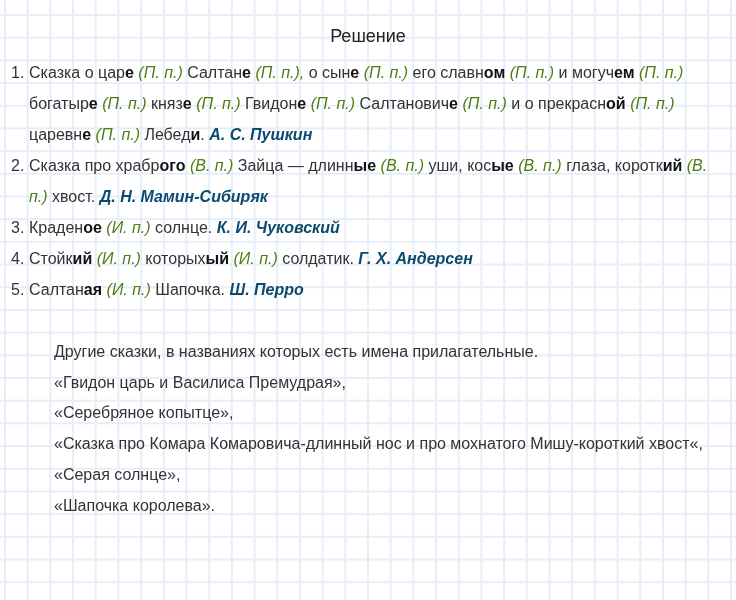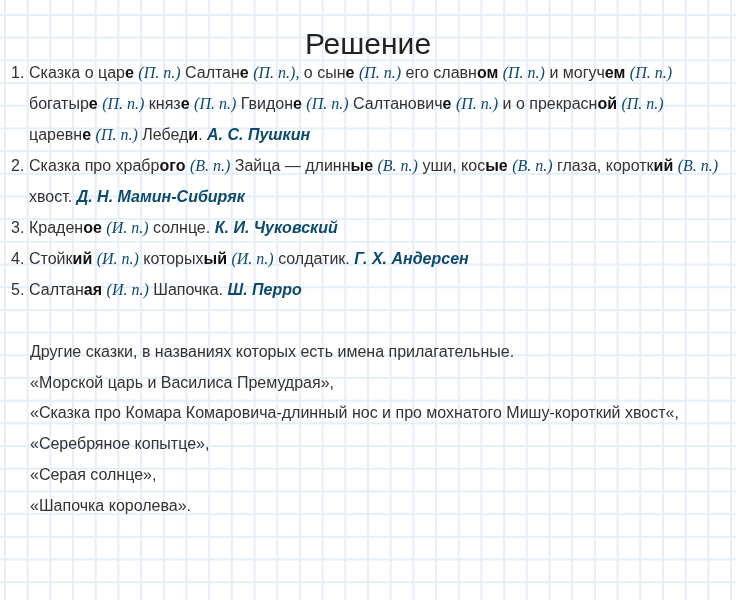--- a/index.html
+++ b/index.html
@@ -19,21 +19,21 @@
       background-position: 4px 14px;
       font-family: "Liberation Sans", "DejaVu Sans", sans-serif;
       color: #333333;
     }
     .title {
       position: absolute;
       top: 6px;
       left: 0;
       width: 736px;
       text-align: center;
-      font-size: 30px;
+      font-size: 18px;
       line-height: 36px;
       color: #222222;
       font-weight: normal;
     }
     .solution-list {
       position: absolute;
       top: 57px;
       left: 0;
       width: 725px;
       margin: 0;
@@ -46,22 +46,21 @@
       position: relative;
       padding-left: 29px;
     }
     .item-num {
       position: absolute;
       left: 11px;
       top: 0;
     }
     .case {
       font-style: italic;
-      color: #0c4a6e;
-      font-family: Liberation Serif, serif;
+      color: #4d7c0f;
     }
     .ending {
       font-weight: bold;
       color: #111111;
     }
     .author {
       font-weight: bold;
       font-style: italic;
       color: #0c4a6e;
     }
@@ -69,35 +68,36 @@
       position: absolute;
       top: 337px;
       left: 30px;
       width: 700px;
       font-size: 16px;
       line-height: 30.7px;
       color: #333333;
     }
     .other-line {
       display: block;
+      margin-left: 24px;
     }
   </style>
 </head>
 <body>
 
 <h1 class="title">Решение</h1>
 
 <ol class="solution-list">
     <li class="solution-item"><span class="item-num">1.</span><span>Сказка о цар</span><span class="ending">е</span><span> </span><span class="case">(П. п.)</span><span> Салтан</span><span class="ending">е</span><span> </span><span class="case">(П. п.),</span><span> о сын</span><span class="ending">е</span><span> </span><span class="case">(П. п.)</span><span> его славн</span><span class="ending">ом</span><span> </span><span class="case">(П. п.)</span><span> и могуч</span><span class="ending">ем</span><span> </span><span class="case">(П. п.)</span><span> богатыр</span><span class="ending">е</span><span> </span><span class="case">(П. п.)</span><span> княз</span><span class="ending">е</span><span> </span><span class="case">(П. п.)</span><span> Гвидон</span><span class="ending">е</span><span> </span><span class="case">(П. п.)</span><span> Салтанович</span><span class="ending">е</span><span> </span><span class="case">(П. п.)</span><span> и о прекрасн</span><span class="ending">ой</span><span> </span><span class="case">(П. п.)</span><span> царевн</span><span class="ending">е</span><span> </span><span class="case">(П. п.)</span><span> Лебед</span><span class="ending">и</span><span>. </span><span class="author">А. С. Пушкин</span></li>
     <li class="solution-item"><span class="item-num">2.</span><span>Сказка про храбр</span><span class="ending">ого</span><span> </span><span class="case">(В. п.)</span><span> Зайца — длинн</span><span class="ending">ые</span><span> </span><span class="case">(В. п.)</span><span> уши, кос</span><span class="ending">ые</span><span> </span><span class="case">(В. п.)</span><span> глаза, коротк</span><span class="ending">ий</span><span> </span><span class="case">(В. п.)</span><span> хвост. </span><span class="author">Д. Н. Мамин-Сибиряк</span></li>
     <li class="solution-item"><span class="item-num">3.</span><span>Краден</span><span class="ending">ое</span><span> </span><span class="case">(И. п.)</span><span> солнце. </span><span class="author">К. И. Чуковский</span></li>
     <li class="solution-item"><span class="item-num">4.</span><span>Стойк</span><span class="ending">ий</span><span> </span><span class="case">(И. п.)</span><span> которых</span><span class="ending">ый</span><span> </span><span class="case">(И. п.)</span><span> солдатик. </span><span class="author">Г. Х. Андерсен</span></li>
     <li class="solution-item"><span class="item-num">5.</span><span>Салтан</span><span class="ending">ая</span><span> </span><span class="case">(И. п.)</span><span> Шапочка. </span><span class="author">Ш. Перро</span></li>
   </ol>
 
 <div class="other">
   <span class="other-line">Другие сказки, в названиях которых есть имена прилагательные.</span>
-  <span class="other-line">«Морской царь и Василиса Премудрая»,</span>
+  <span class="other-line">«Гвидон царь и Василиса Премудрая»,</span>
+  <span class="other-line">«Серебряное копытце»,</span>
   <span class="other-line">«Сказка про Комара Комаровича-длинный нос и про мохнатого Мишу-короткий хвост«,</span>
-  <span class="other-line">«Серебряное копытце»,</span>
   <span class="other-line">«Серая солнце»,</span>
   <span class="other-line">«Шапочка королева».</span>
 </div>
 
 </body></html>

